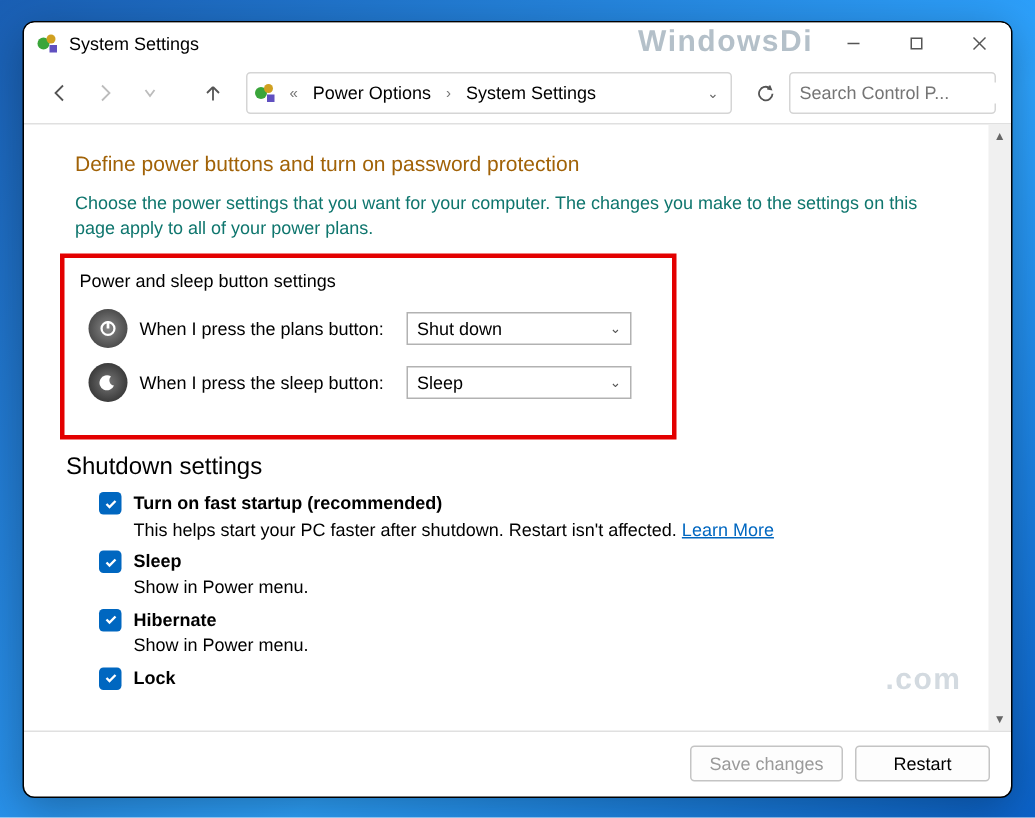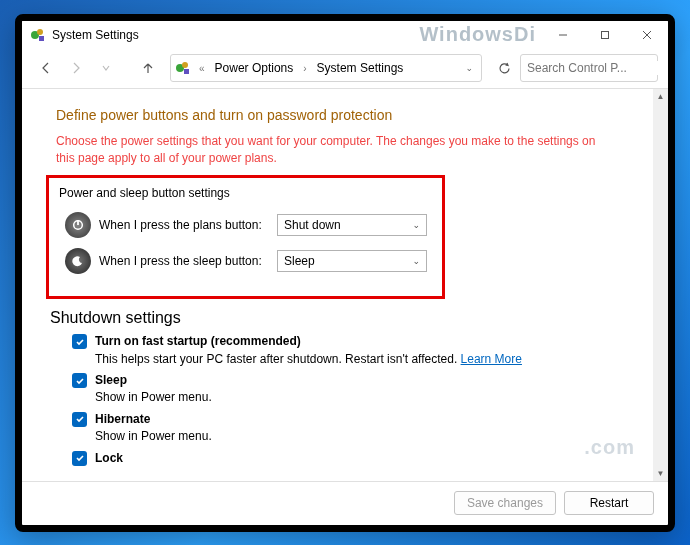--- a/index.html
+++ b/index.html
@@ -1,17 +1,17 @@
 <!DOCTYPE html>
 <html><head>
 <meta charset="utf-8">
 <style>
   * { box-sizing: border-box; margin: 0; padding: 0; font-family: "Segoe UI", Arial, sans-serif; }
   body { width: 690px; height: 545px; background: linear-gradient(135deg, #1a5fb4, #2ea4ff 60%, #0b62c9); display: flex; align-items: center; justify-content: center; overflow: hidden;}
-  .window { width: 660px; height: 518px; background: #fff; border-radius: 8px; box-shadow: 0 8px 30px rgba(0,0,0,.3); display: flex; flex-direction: column; border: 7px solid #000000; overflow: hidden;}
+  .window { width: 660px; height: 518px; background: #fff; border-radius: 8px; box-shadow: 0 8px 30px rgba(0,0,0,.3); display: flex; flex-direction: column; border: 1px solid #000000; overflow: hidden;}
   .titlebar { height: 28px; background: #fff; display: flex; align-items: center; padding: 0 0 0 8px; border-bottom: 0; }
   .title-icon { width:16px; height:16px; margin-right:6px;}
   .title-text { font-size: 12px; color:#000; flex:0 0 auto;}
   .title-spacer { flex:1; }
   .watermark { font-size:20px; font-weight:bold; color:rgba(130,150,165,0.6); letter-spacing:1px; margin-right:6px; pointer-events:none;}
   .win-btn { width:42px; height:28px; display:flex; align-items:center; justify-content:center; color:#555; }
   .win-btn svg{ display:block;}
   .toolbar { height: 40px; display:flex; align-items:center; padding: 4px 10px; gap:2px; border-bottom:1px solid #e0e0e0;}
   .nav-btn { width:28px; height:28px; display:flex; align-items:center; justify-content:center; color:#555; border-radius:3px;}
   .nav-btn.disabled{ color:#bcbcbc;}
@@ -23,21 +23,21 @@
   .bc-dd { margin-left:auto; color:#666; padding:0 4px; font-size:9px;}
   .refresh-btn{ width:28px;height:28px;display:flex;align-items:center;justify-content:center;color:#555;border-radius:3px;}
   .search-box { width:138px; height:28px; border:1px solid #d5d5d5; display:flex; align-items:center; padding:0 6px; border-radius:3px;}
   .search-input{ border:none;outline:none;font-size:12px;flex:1;color:#888;}
   .body-grid{ flex:1; display:flex; overflow:hidden;}
   .content { flex:1; padding: 12px 18px 8px 34px; overflow:auto; font-size:12px; color:#000; position:relative;}
   .scrollbar{ width:15px; background:#f0f0f0; display:flex; flex-direction:column;}
   .scroll-arrow{height:15px;display:flex;align-items:center;justify-content:center;color:#666;font-size:8px;}
   .scroll-track{flex:1;}
   h1.page-title { font-size: 14px; color:#a16207; font-weight:400; margin:6px 0 10px 0;}
-  p.desc { font-size:12px; color:#ef4444; line-height:1.45; margin-bottom:8px; padding-right:20px;}
+  p.desc { font-size:12px; color:#0f766e; line-height:1.45; margin-bottom:8px; padding-right:20px;}
   .group { border:3px solid #e30000; padding:8px 10px 12px 10px; margin-bottom:10px; margin-left:-10px; width: calc(100% - 180px);}
   .group-label { font-size:12px; color:#000; margin-bottom:12px;}
   .row { display:flex; align-items:center; margin:10px 0 10px 6px; gap:8px;}
   .row-icon { width:26px; height:26px; border-radius:50%; flex:0 0 auto; display:flex;align-items:center;justify-content:center;}
   .row-label { font-size:12px; width:170px;}
   .select { width:150px; height:22px; border:1px solid #b2b2b2; display:flex; align-items:center; justify-content:space-between; padding:0 6px; font-size:12px; background:#fff;}
   .select .chev { font-size:9px; color:#555;}
   .section-label{ font-size:16px; margin:6px 0 6px -6px;}
   .chk-row { display:flex; align-items:flex-start; gap:8px; margin:4px 0 4px 16px;}
   .checkbox { width:15px;height:15px;background:#0067c0;border-radius:3px;display:flex;align-items:center;justify-content:center;flex:0 0 auto;margin-top:1px;}

